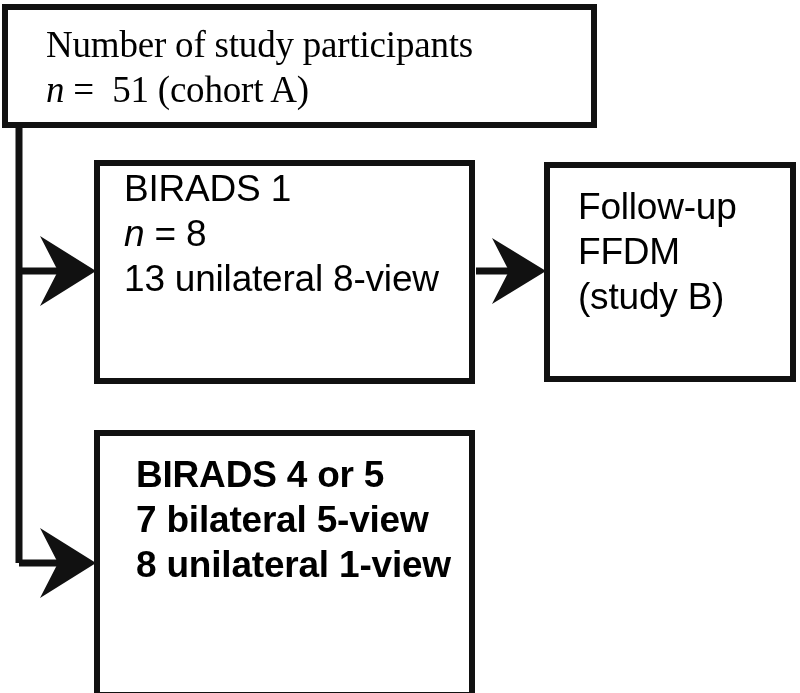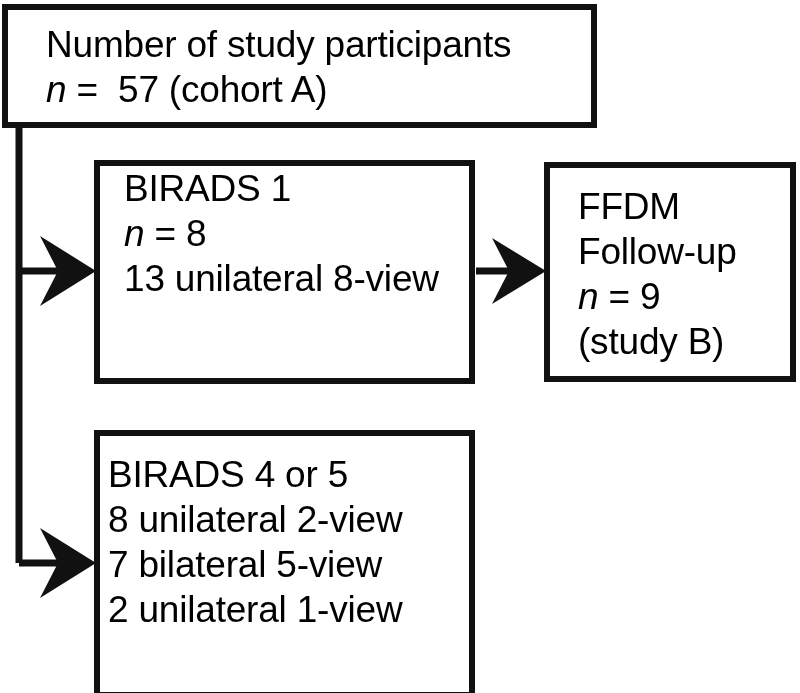--- a/index.html
+++ b/index.html
@@ -52,20 +52,21 @@
   
   #node-participants {
     left: 2px;
     top: 4px;
     width: 595px;
     height: 124px;
   }
   #node-participants .node-text {
     left: 38px;
     top: 12px;
+    font-family: Liberation Serif, serif;
   }
   #node-birads1 {
     left: 94px;
     top: 160px;
     width: 381px;
     height: 224px;
   }
   #node-birads1 .node-text {
     left: 24px;
     top: 0;
@@ -80,22 +81,23 @@
     left: 28px;
     top: 16px;
   }
   #node-birads45 {
     left: 94px;
     top: 430px;
     width: 381px;
     height: 268px;
   }
   #node-birads45 .node-text {
-    left: 8px;
+    left: 36px;
     top: 16px;
+    font-weight: bold;
   }
 </style>
 </head>
 <body>
 
 <div id="flowchart-canvas">
 
   <svg class="connector-layer" viewBox="0 0 800 693" xmlns="http://www.w3.org/2000/svg">
     <defs>
       
@@ -109,43 +111,41 @@
     <path d="M 19 563 L 63 563" stroke="#111111" stroke-width="7" fill="none"></path>
     <path d="M 96 563 L 40 528 L 58 563 L 40 598 Z" fill="#111111"></path>
 
     <path d="M 476 271 L 515 271" stroke="#111111" stroke-width="7" fill="none"></path>
     <path d="M 546 271 L 492 238 L 509 271 L 492 304 Z" fill="#111111"></path>
   </svg>
 
   <div class="node-box" id="node-participants">
     <div class="node-text">
       <span class="node-line">Number of study participants</span>
-      <span class="node-line"><em class="ital">n </em><span>=  57 (cohort A)</span></span>
+      <span class="node-line"><em class="ital">n </em><span>=  51 (cohort A)</span></span>
     </div>
   </div>
 
   <div class="node-box" id="node-birads1">
     <div class="node-text">
       <span class="node-line">BIRADS 1</span>
       <span class="node-line"><em class="ital">n </em><span>= 8</span></span>
       <span class="node-line">13 unilateral 8-view</span>
     </div>
   </div>
 
   <div class="node-box" id="node-followup">
     <div class="node-text">
+      <span class="node-line">Follow-up</span>
       <span class="node-line">FFDM</span>
-      <span class="node-line">Follow-up</span>
-      <span class="node-line"><em class="ital">n </em><span>= 9</span></span>
       <span class="node-line">(study B)</span>
     </div>
   </div>
 
   <div class="node-box" id="node-birads45">
     <div class="node-text">
       <span class="node-line">BIRADS 4 or 5</span>
-      <span class="node-line">8 unilateral 2-view</span>
       <span class="node-line">7 bilateral 5-view</span>
-      <span class="node-line">2 unilateral 1-view</span>
+      <span class="node-line">8 unilateral 1-view</span>
     </div>
   </div>
 
 </div>
 
 </body></html>

